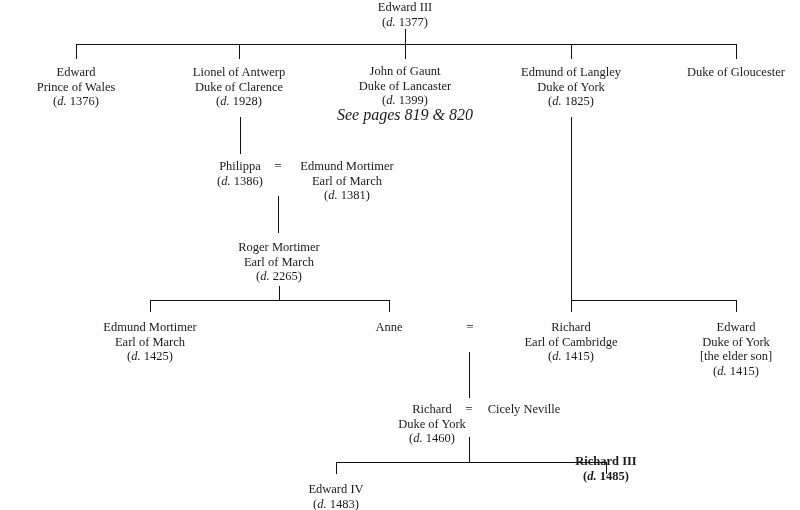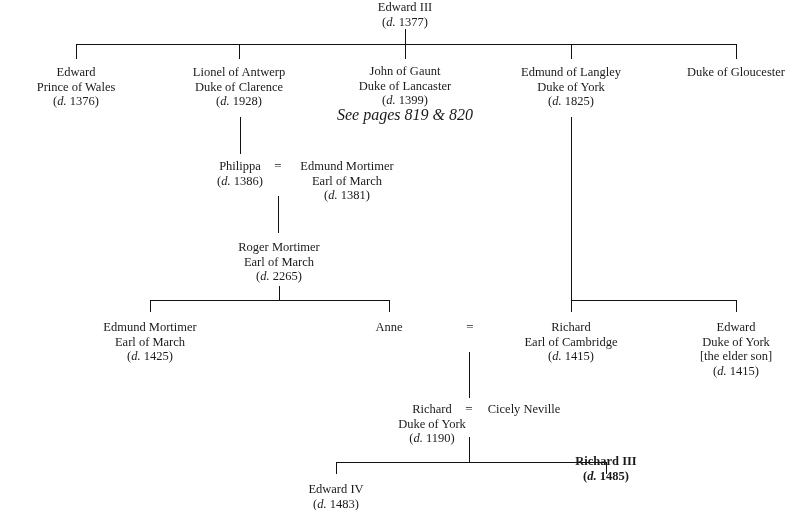--- a/index.html
+++ b/index.html
@@ -115,21 +115,21 @@
 <div class="node" style="left:736px;top:320px;">
   <span class="line">Edward</span>
   <span class="line">Duke of York</span>
   <span class="line">[the elder son]</span>
   <span class="line">(<span class="d">d.</span> <span>1415</span>)</span>
 </div>
 
 <div class="node" style="left:432px;top:402px;">
   <span class="line">Richard</span>
   <span class="line">Duke of York</span>
-  <span class="line">(<span class="d">d.</span> <span>1190</span>)</span>
+  <span class="line">(<span class="d">d.</span> <span>1460</span>)</span>
 </div>
 <div class="eq" style="left:469px;top:402px;">=</div>
 <div class="node" style="left:524px;top:402px;">
   <span class="line">Cicely Neville</span>
 </div>
 
 <div class="node" style="left:336px;top:482px;">
   <span class="line">Edward IV</span>
   <span class="line">(<span class="d">d.</span> <span>1483</span>)</span>
 </div>

